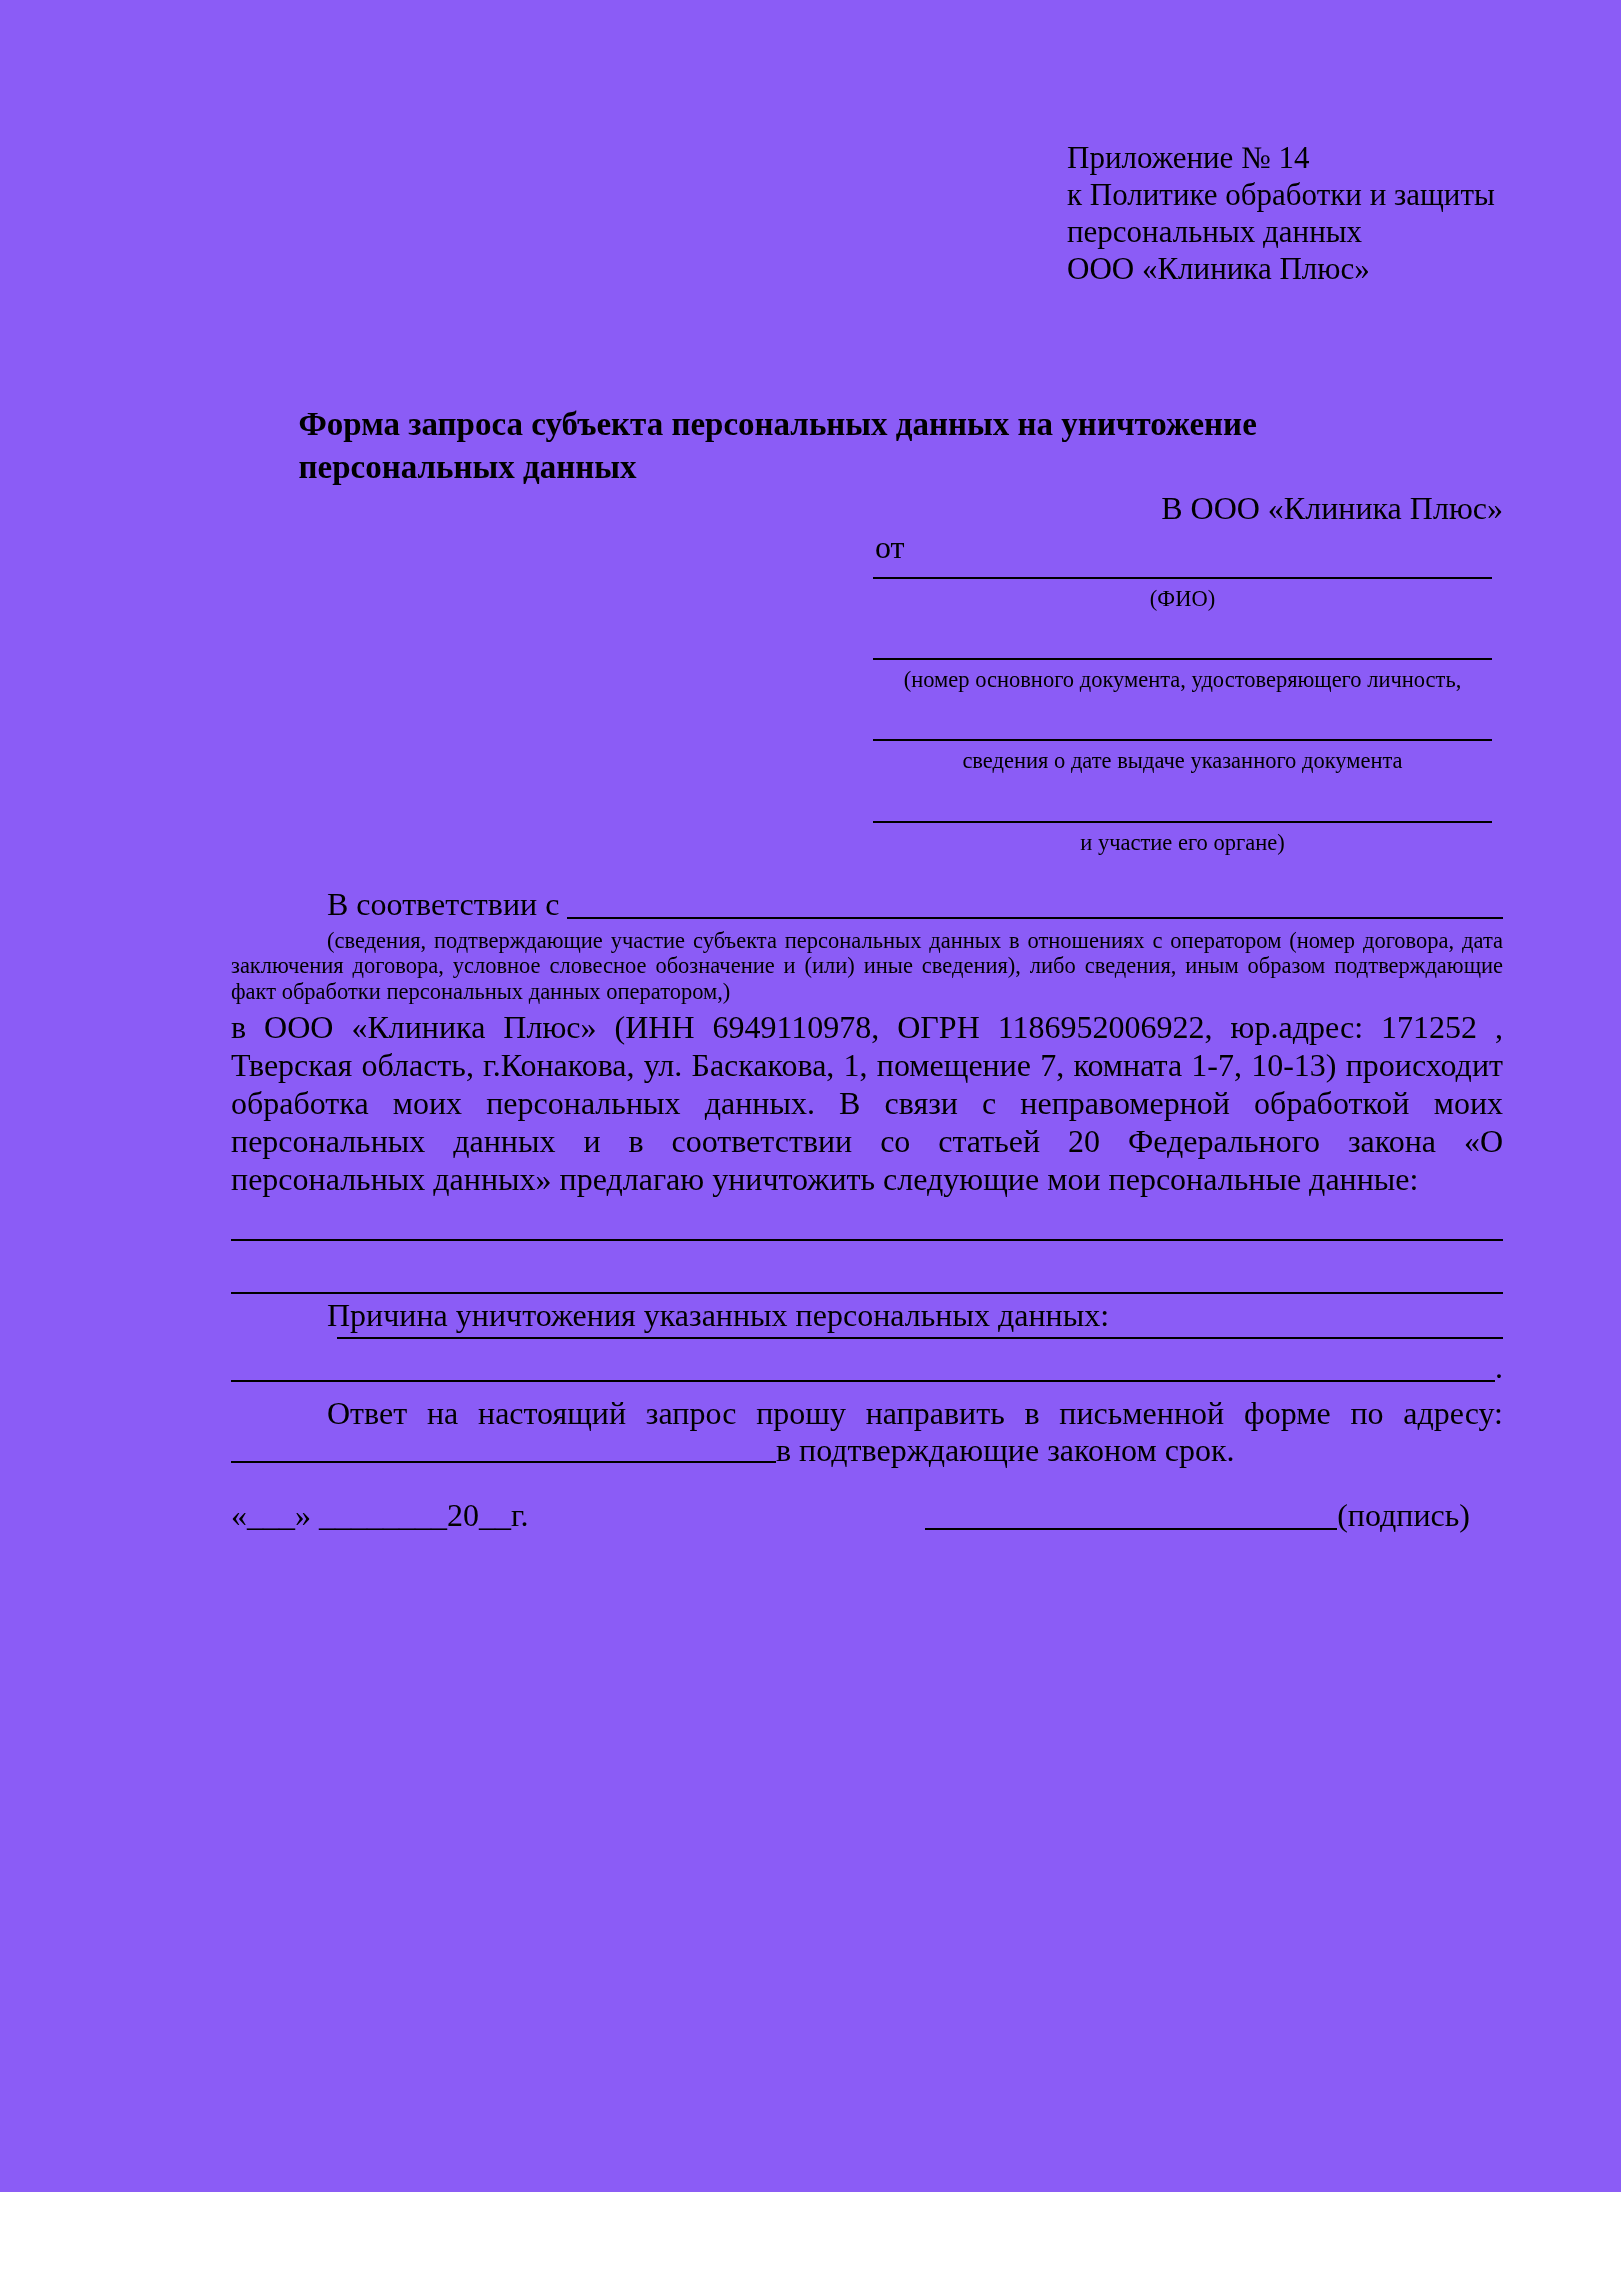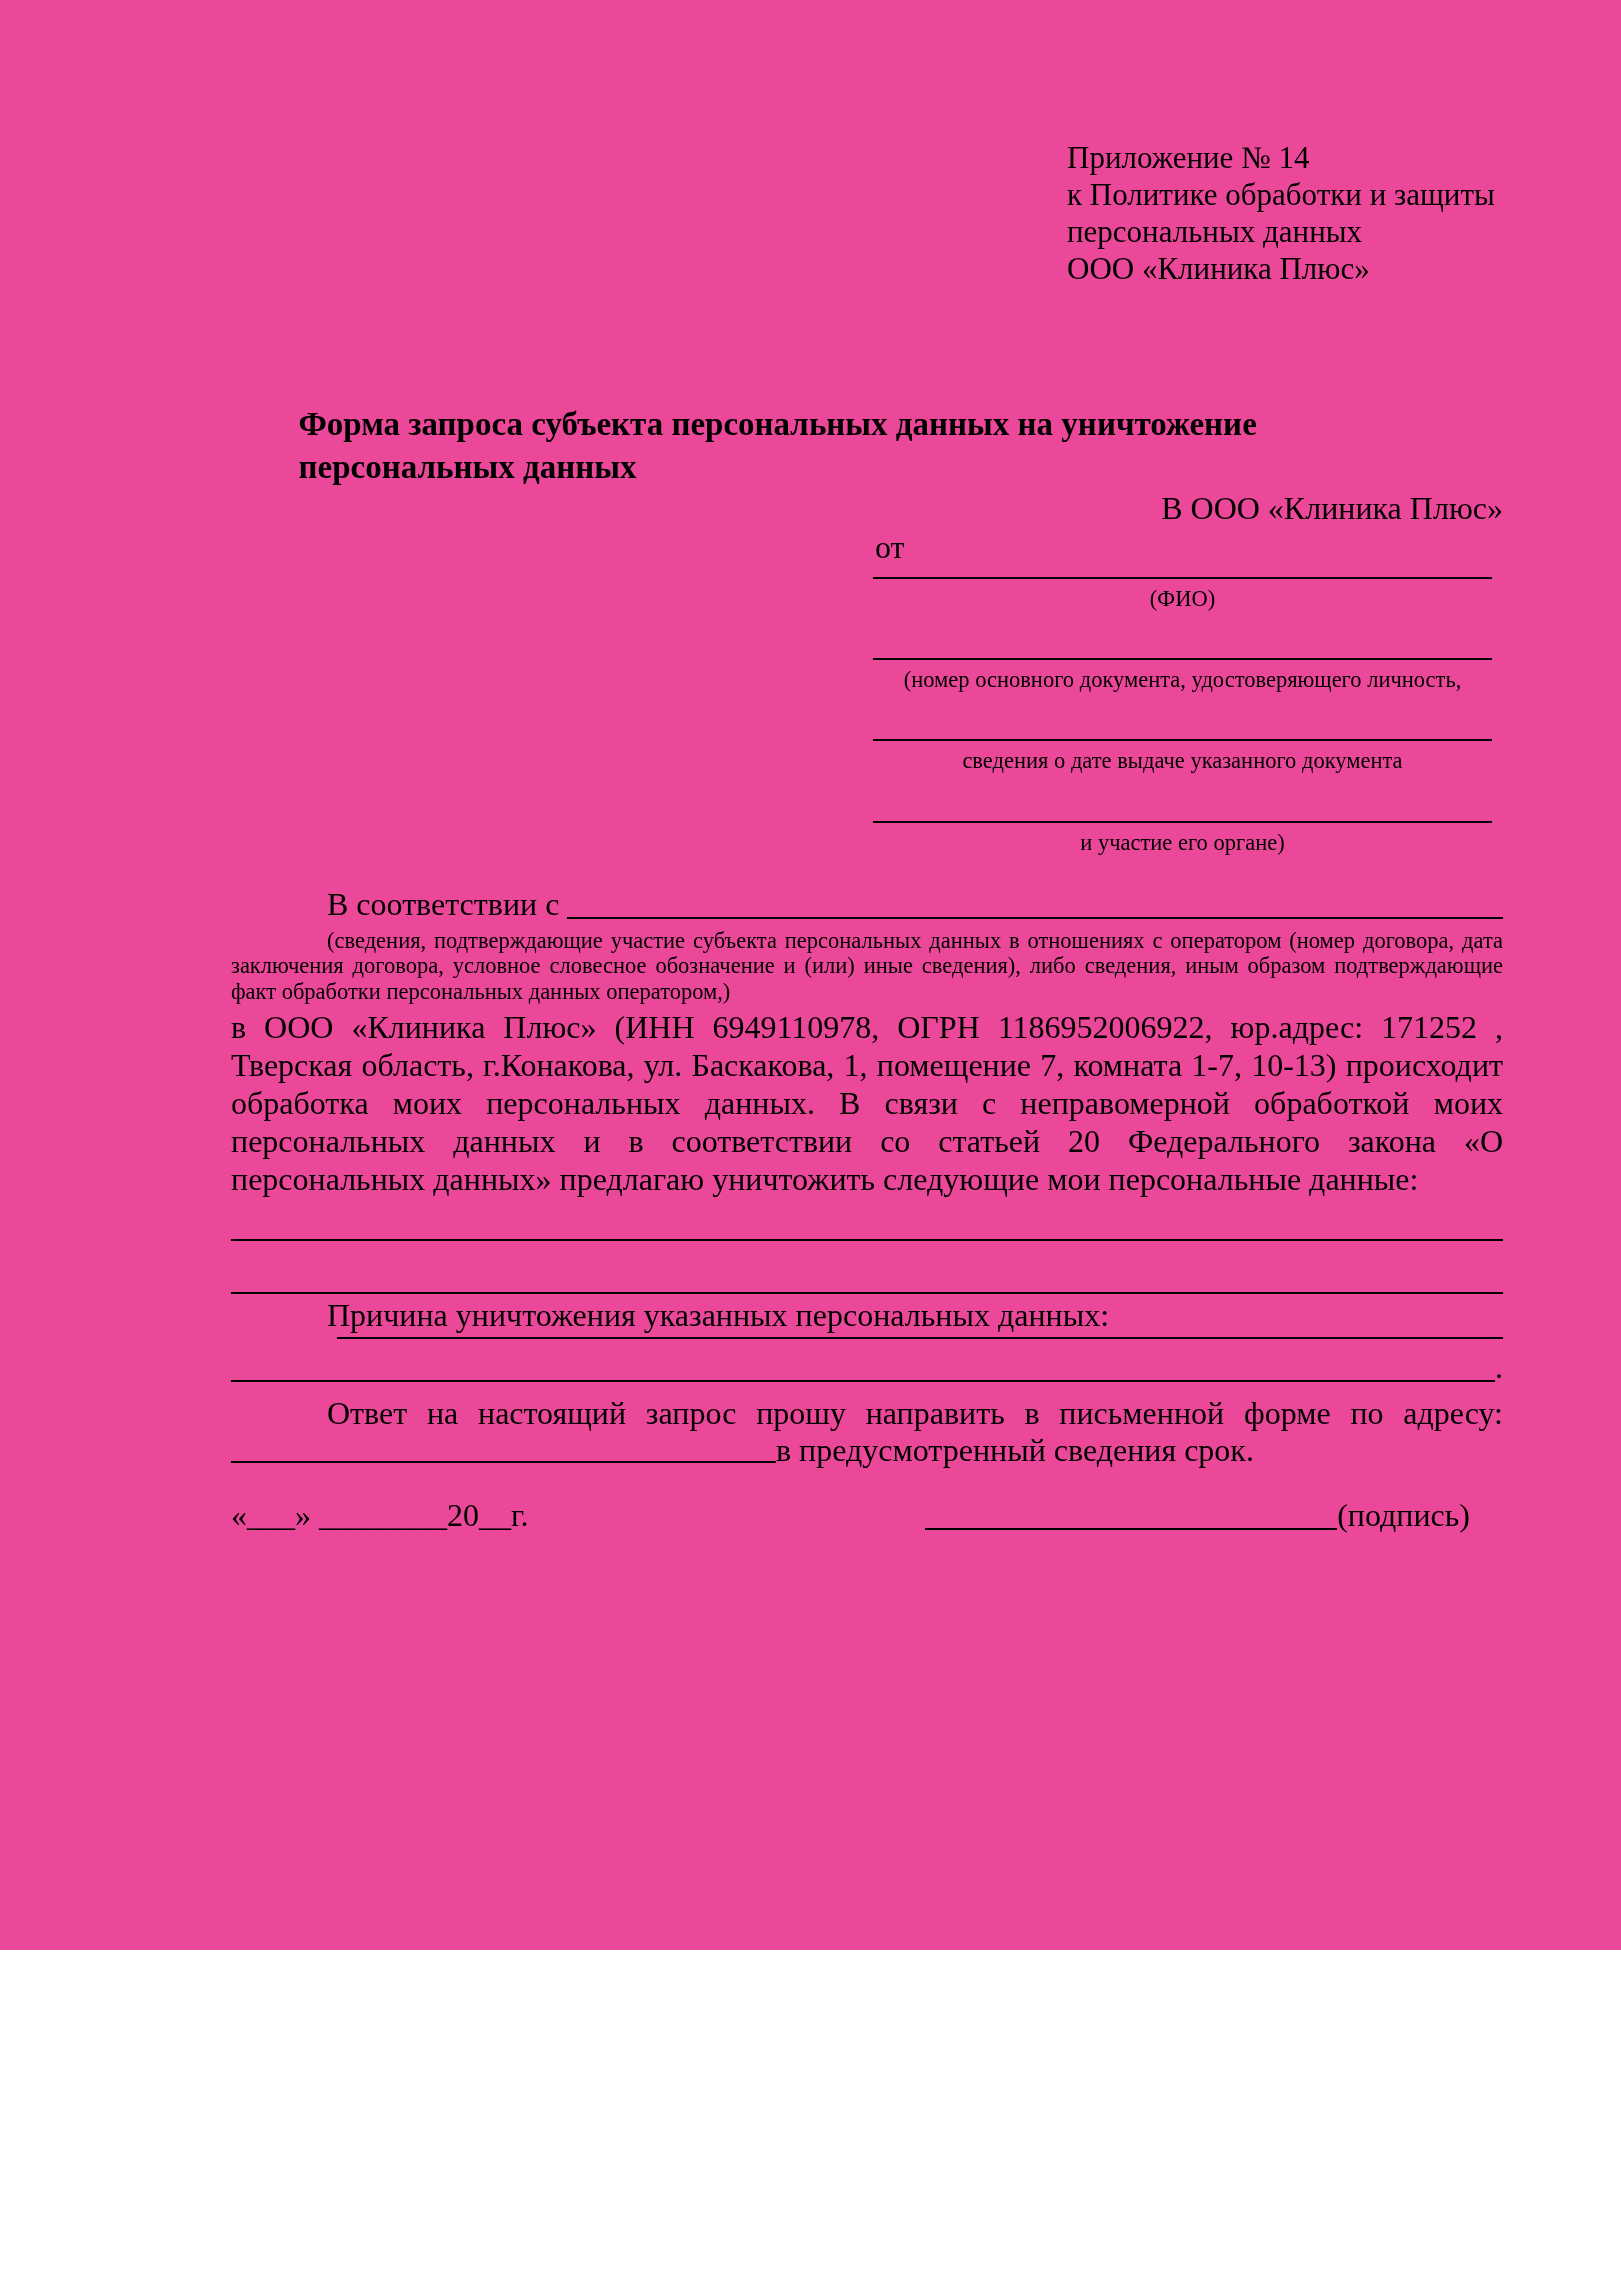--- a/index.html
+++ b/index.html
@@ -1,20 +1,20 @@
 <!DOCTYPE html>
 <html><head>
 <meta charset="utf-8">
 <style>
   html, body { margin: 0; padding: 0; background: #ffffff; }
   .page {
     position: relative;
     width: 1621px;
-    height: 1950px;
-    background: #ec4899;
+    height: 2192px;
+    background: #8b5cf6;
     color: #000000;
     font-family: "Liberation Serif", "DejaVu Serif", serif;
     box-sizing: border-box;
     padding: 139px 118px 0 231px;
     overflow: hidden;
   }
   
   .appendix { margin-left: 836px; font-size: 31px; line-height: 37px; }
   
   .title {
@@ -118,21 +118,21 @@
 
   <div class="period-row">
     <span class="fill-line"></span>
     <span class="period">.</span>
   </div>
 
   <div class="response-line">Ответ на настоящий запрос прошу направить в письменной форме по адресу:</div>
 
   <div class="suffix-row">
     <span class="inline-line"></span>
-    <span class="suffix-text">в предусмотренный сведения срок.</span>
+    <span class="suffix-text">в подтверждающие законом срок.</span>
   </div>
 
   <div class="sign-row">
     <span>«___» ________20__г.</span>
     <span class="sig-group">
       <span class="sig-line"></span>
       <span>(подпись)</span>
     </span>
   </div>
 

